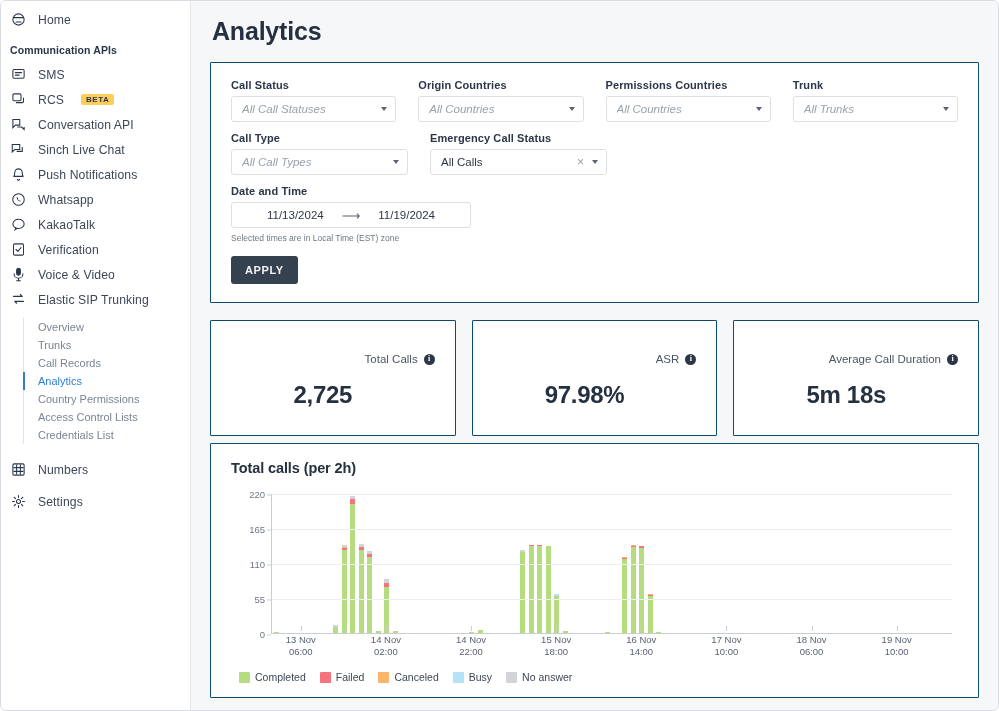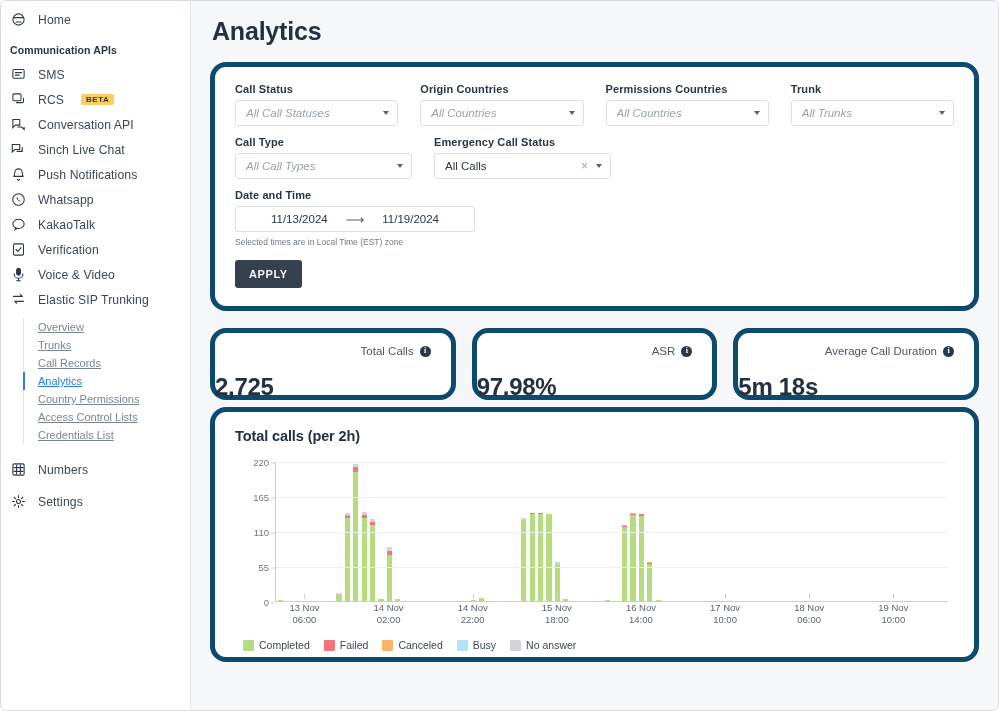--- a/index.html
+++ b/index.html
@@ -72,21 +72,20 @@
     padding-left: 0;
   }
   .subnav-item {
     font-size: 11px;
     color: #7b8494;
     padding: 3px 0 3px 13px;
     cursor: pointer;
     border-left: 2px solid transparent;
     margin-left: -1px;
     white-space: nowrap;
-    text-decoration: underline;
   }
   .subnav-item.active {
     color: #2e7fd4;
     border-left: 2px solid #2e7fd4;
   }
   .spacer-sm { height: 7px; }
 
   
   .main {
     flex: 1 1 auto;
@@ -96,22 +95,22 @@
   }
   .page-title {
     font-size: 25px;
     font-weight: bold;
     color: #253041;
     margin: 16px 0 16px 2px;
     letter-spacing: -.2px;
   }
   .card {
     background: #ffffff;
-    border: 5px solid #0c4a6e;
-    border-radius: 16px;
+    border: 1px solid #0c4a6e;
+    border-radius: 1px;
   }
 
   
   .filters { padding: 16px 20px 18px 20px; }
   .filter-row {
     display: flex;
     gap: 22px;
     margin-bottom: 10px;
   }
   .field { width: 177px; }
@@ -189,23 +188,23 @@
   }
 
   
   .stats {
     display: flex;
     gap: 16px;
     margin-top: 17px;
   }
   .stat-card {
     flex: 1 1 0;
-    height: 72px;
-    padding: 12px 20px 0 0;
-    text-align: left;
+    height: 116px;
+    padding: 32px 20px 0 0;
+    text-align: center;
   }
   .stat-head {
     display: flex;
     align-items: center;
     justify-content: flex-end;
     gap: 6px;
     font-size: 11.5px;
     color: #4b5565;
   }
   .info-icon {

